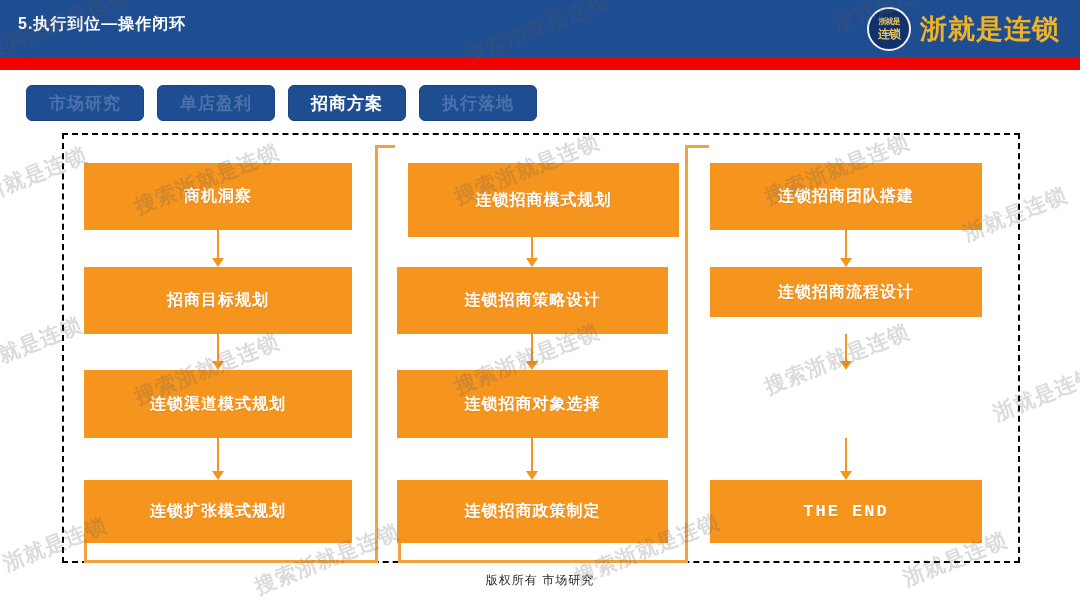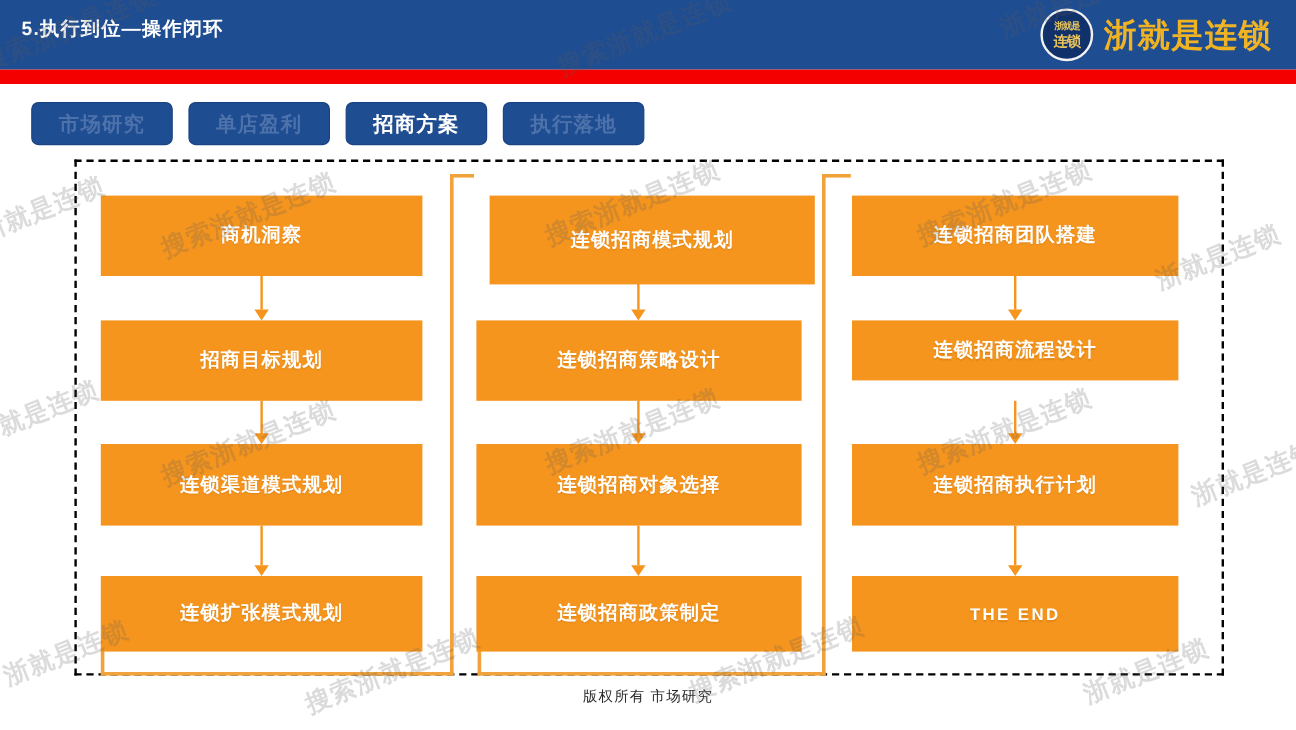--- a/index.html
+++ b/index.html
@@ -69,21 +69,21 @@
   }
   .flowbox {
     position: absolute;
     background: #f5951e;
     color: #ffffff;
     display: flex; align-items: center; justify-content: center;
     font-size: 16px; font-weight: bold; letter-spacing: 1px;
     white-space: nowrap;
     text-shadow: 0 1px 1px rgba(160,90,0,.25);
   }
-  .flowbox.end { letter-spacing: 2px; font-size: 14px; }
+  .flowbox.end { letter-spacing: 2px; font-size: 17px; font-family: Liberation Mono, monospace; }
 
   
   .varrow { position: absolute; width: 2px; background: #f5951e; }
   .vhead {
     position: absolute; width: 0; height: 0;
     border-left: 6px solid transparent;
     border-right: 6px solid transparent;
     border-top: 9px solid #f5951e;
   }
   
@@ -177,21 +177,20 @@
     <div class="flowbox" style="left:646px; top:28px; width:272px; height:67px;">连锁招商团队搭建</div>
 
     <div class="flowbox" style="left:333px; top:345px; width:271px; height:63px;">连锁招商政策制定</div>
     <div class="varrow" style="left:781px; top:95px; height:28px;"></div>
     <div class="vhead" style="left:776px; top:123px;"></div>
 
     <div class="flowbox" style="left:646px; top:132px; width:272px; height:50px;">连锁招商流程设计</div>
     <div class="varrow" style="left:781px; top:199px; height:28px;"></div>
     <div class="vhead" style="left:776px; top:226px;"></div>
 
-    <div class="flowbox" style="left:646px; top:235px; width:272px; height:68px;">连锁招商执行计划</div>
     <div class="varrow" style="left:781px; top:303px; height:33px;"></div>
     <div class="vhead" style="left:776px; top:336px;"></div>
 
     <div class="flowbox end" style="left:646px; top:345px; width:272px; height:63px;">THE END</div>
   </div>
 
   <div class="footer">版权所有 市场研究</div>
 
   <div class="wm-layer">
     <div class="wm" style="left:-20px; top:10px;">搜索浙就是连锁</div>

